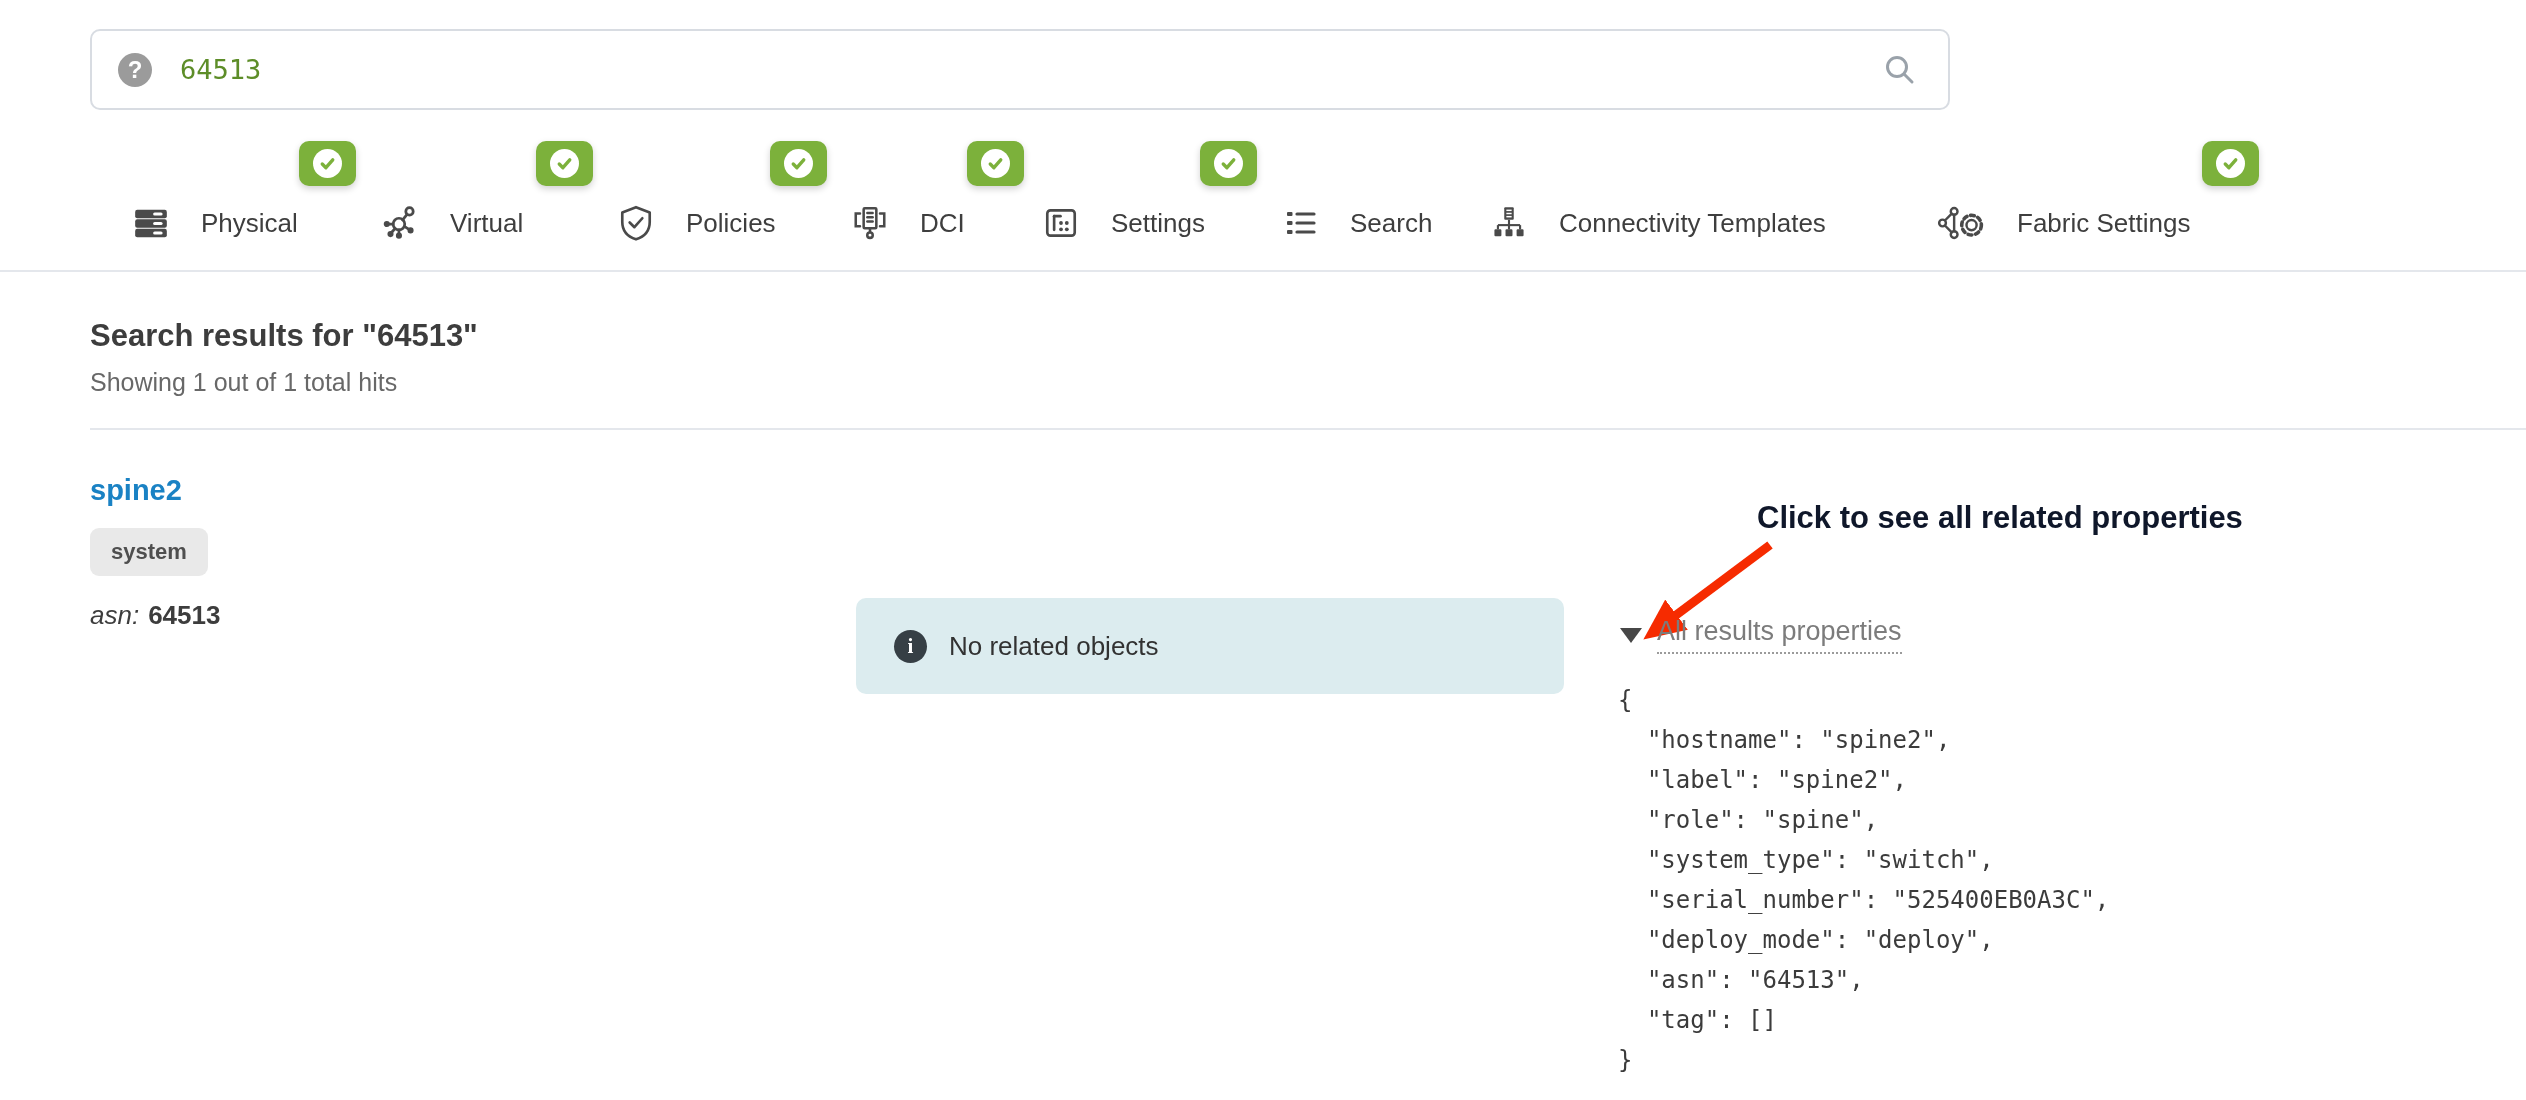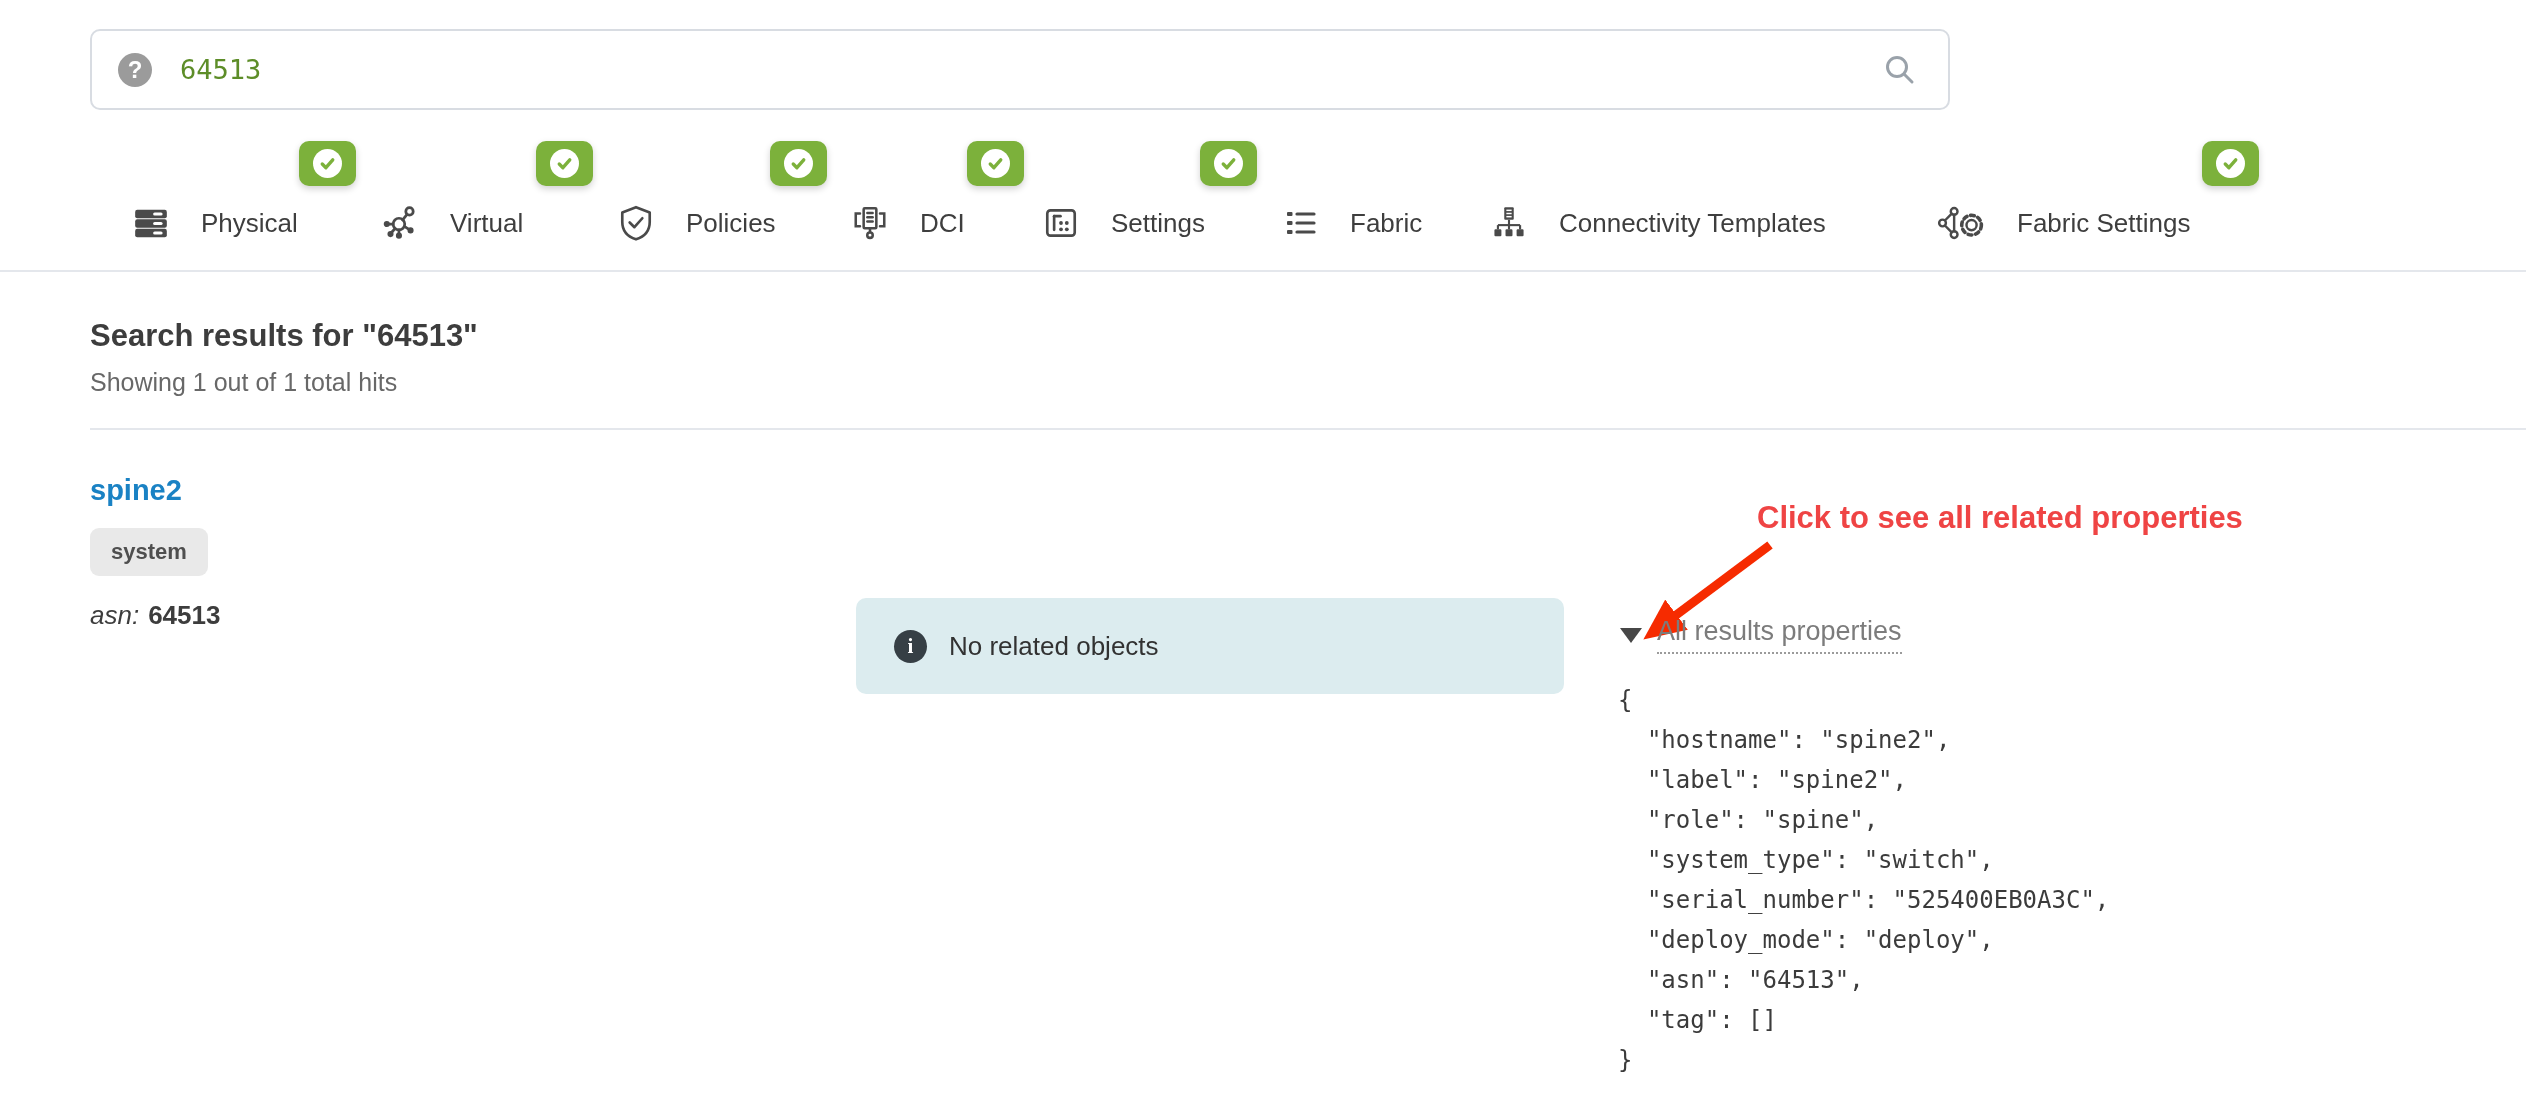--- a/index.html
+++ b/index.html
@@ -71,21 +71,21 @@
   }
   .info-icon {
     width:33px; height:33px; border-radius:50%; background:#363f45; color:#fff;
     font-size:21px; font-weight:700; font-family:"Liberation Serif", serif;
     display:flex; align-items:center; justify-content:center; flex:0 0 auto;
   }
   .info-text { font-size:26px; color:#323232; }
 
   
   .annotation-text {
-    position:absolute; left:1757px; top:500px; font-size:31px; font-weight:700; color:#ef4444;
+    position:absolute; left:1757px; top:500px; font-size:31px; font-weight:700; color:#0f172a;
     white-space:nowrap;
   }
   .annotation-arrow { position:absolute; left:1612px; top:533px; }
 
   
   .docprops-toggle {
     position:absolute; left:1620px; top:616px; display:flex; align-items:center; gap:15px;
     cursor:pointer;
   }
   .caret-down {
@@ -247,21 +247,21 @@
         <g fill="#4a4a4a" stroke="none">
           <rect x="4" y="7" width="5.5" height="4" rx="1"></rect>
           <rect x="4" y="16" width="5.5" height="4" rx="1"></rect>
           <rect x="4" y="25" width="5.5" height="4" rx="1"></rect>
         </g>
         <line x1="14" y1="9" x2="31" y2="9"></line>
         <line x1="14" y1="18" x2="31" y2="18"></line>
         <line x1="14" y1="27" x2="31" y2="27"></line>
       </svg>
     </span>
-    <span>Fabric</span>
+    <span>Search</span>
   </div>
 
   <div class="nav-item ni8">
     <span class="icon">
       <svg width="50" height="38" viewBox="0 0 46 36" stroke="#4a4a4a" fill="none" stroke-width="2.3" stroke-linecap="round">
         <circle cx="5.5" cy="18" r="3.2"></circle>
         <circle cx="16.5" cy="7" r="3.2"></circle>
         <circle cx="16.5" cy="29" r="3.2"></circle>
         <line x1="8" y1="15.4" x2="14.2" y2="9.2"></line>
         <line x1="8" y1="20.6" x2="14.2" y2="26.8"></line>

